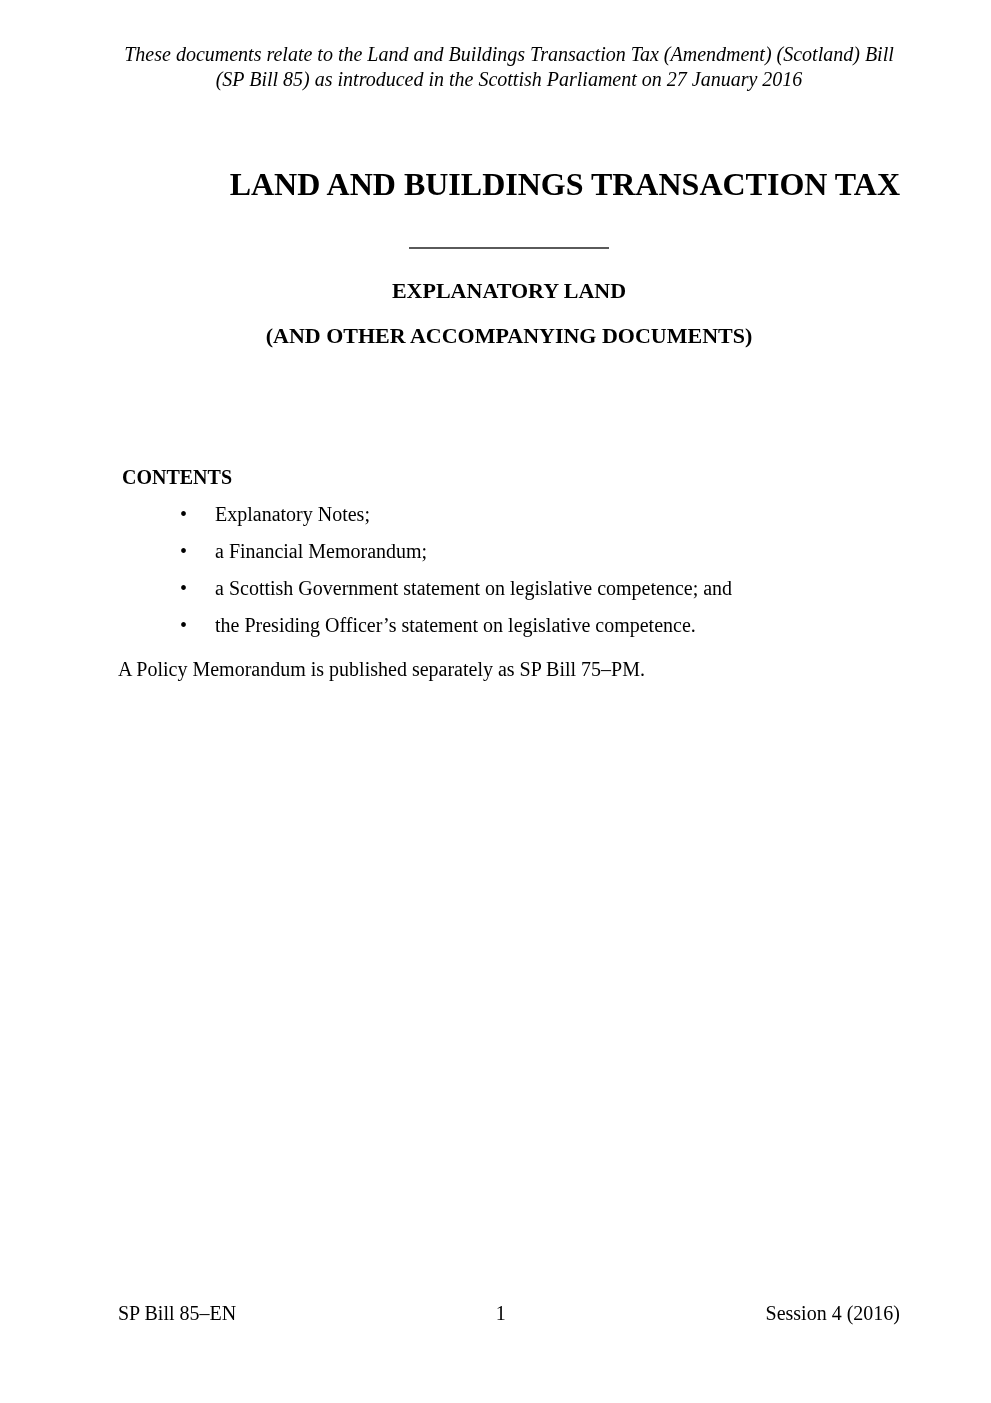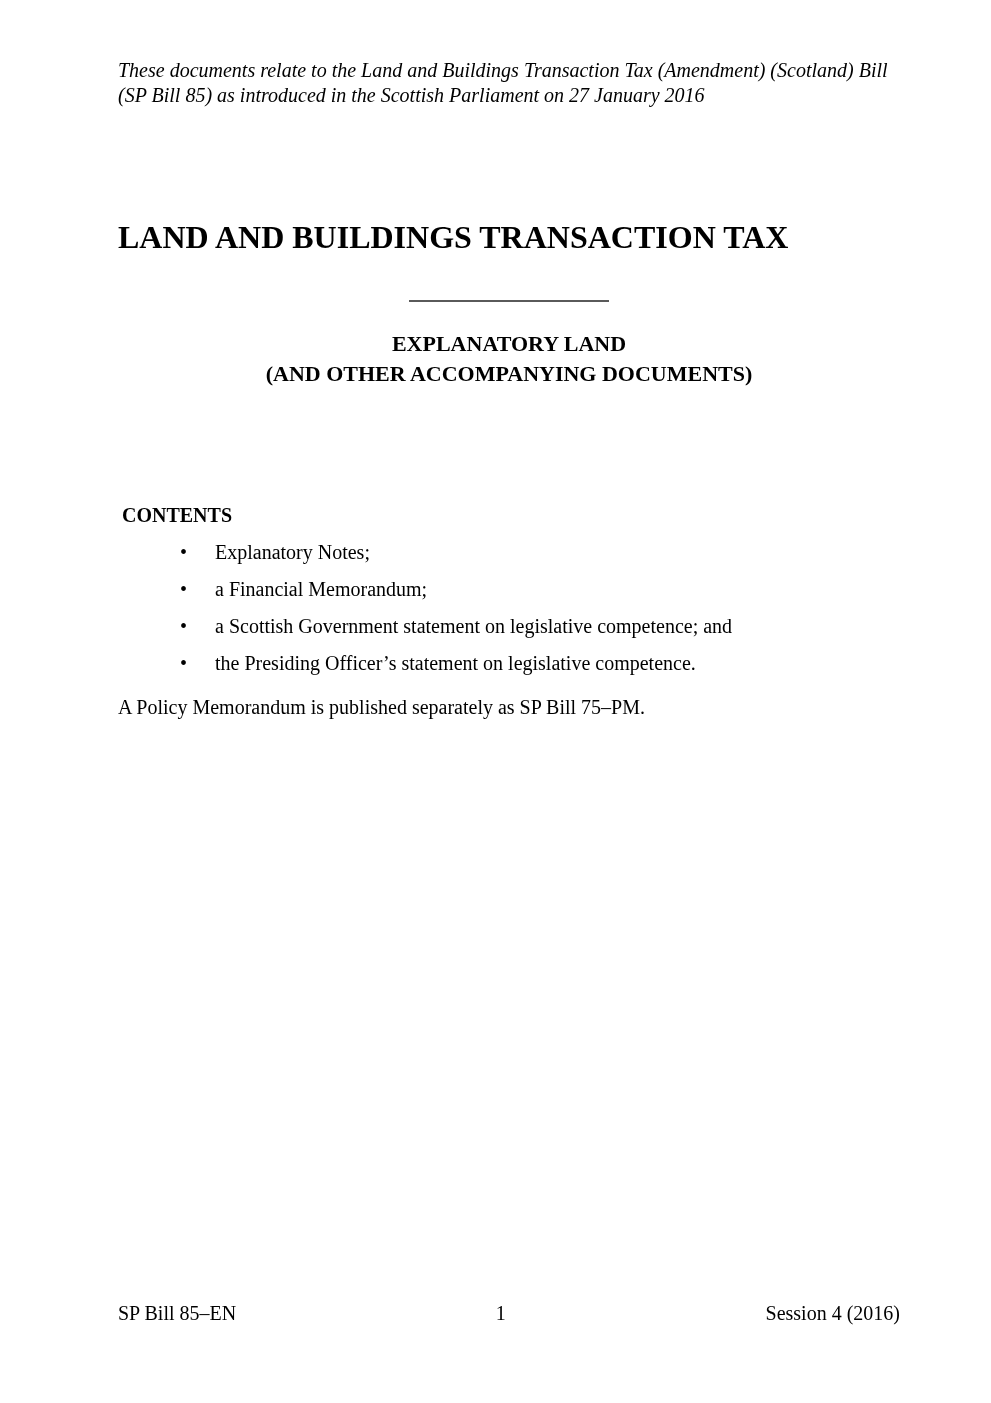--- a/index.html
+++ b/index.html
@@ -13,47 +13,48 @@
     height: 1403px;
     background: #ffffff;
     color: #000000;
     font-family: "Liberation Serif", "DejaVu Serif", serif;
     box-sizing: border-box;
     padding-left: 118px;
     padding-right: 91px;
     overflow: hidden;
   }
   .header-note {
-    padding-top: 58px;
+    padding-top: 42px;
+    text-align: center;
     font-style: italic;
     font-size: 20px;
     line-height: 25px;
   }
   .bill-title {
-    margin: 111px 0 0 0;
-    text-align: left;
+    margin: 74px 0 0 0;
+    text-align: right;
     font-weight: bold;
     font-size: 32px;
     line-height: 37px;
   }
   .divider {
     width: 200px;
     height: 2px;
     background: #5a5a5a;
     margin: 44px auto 0 auto;
   }
   .subtitle {
     margin: 28px 0 0 0;
     text-align: center;
     font-weight: bold;
     font-size: 22px;
     line-height: 28px;
   }
   .subtitle.secondary {
-    margin-top: 2px;
+    margin-top: 17px;
   }
   .contents-heading {
     margin: 115px 0 0 4px;
     text-align: left;
     font-weight: bold;
     font-size: 20px;
     line-height: 25px;
   }
   .intro {
     margin: 13px 0 0 0;

